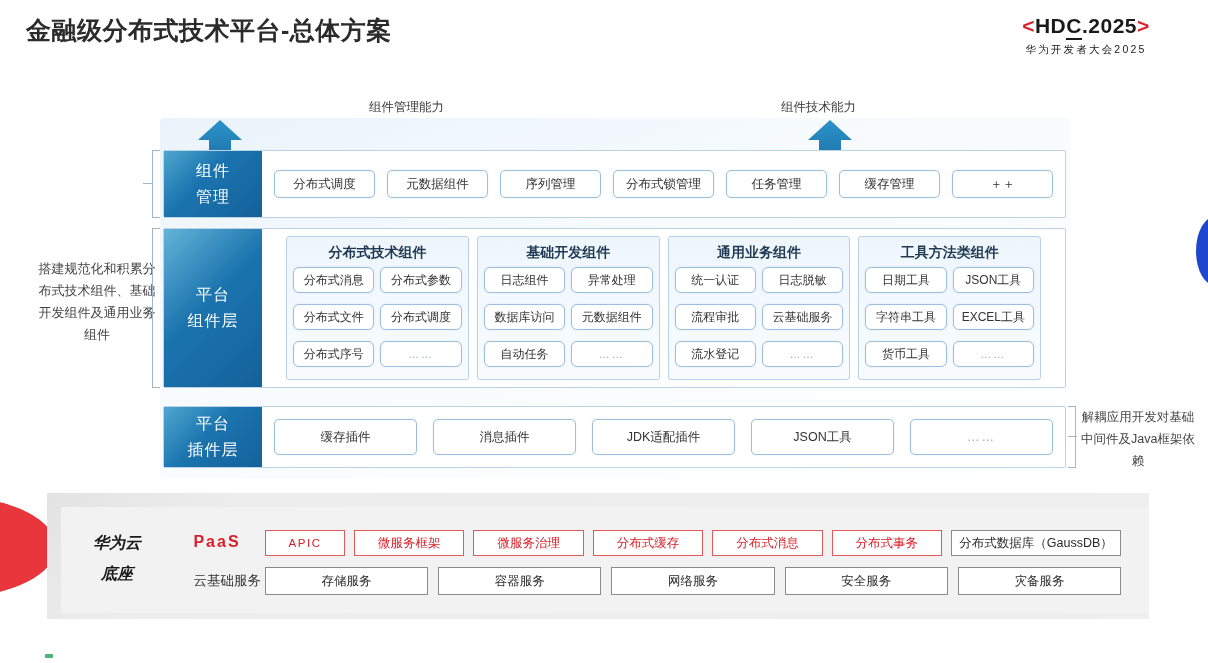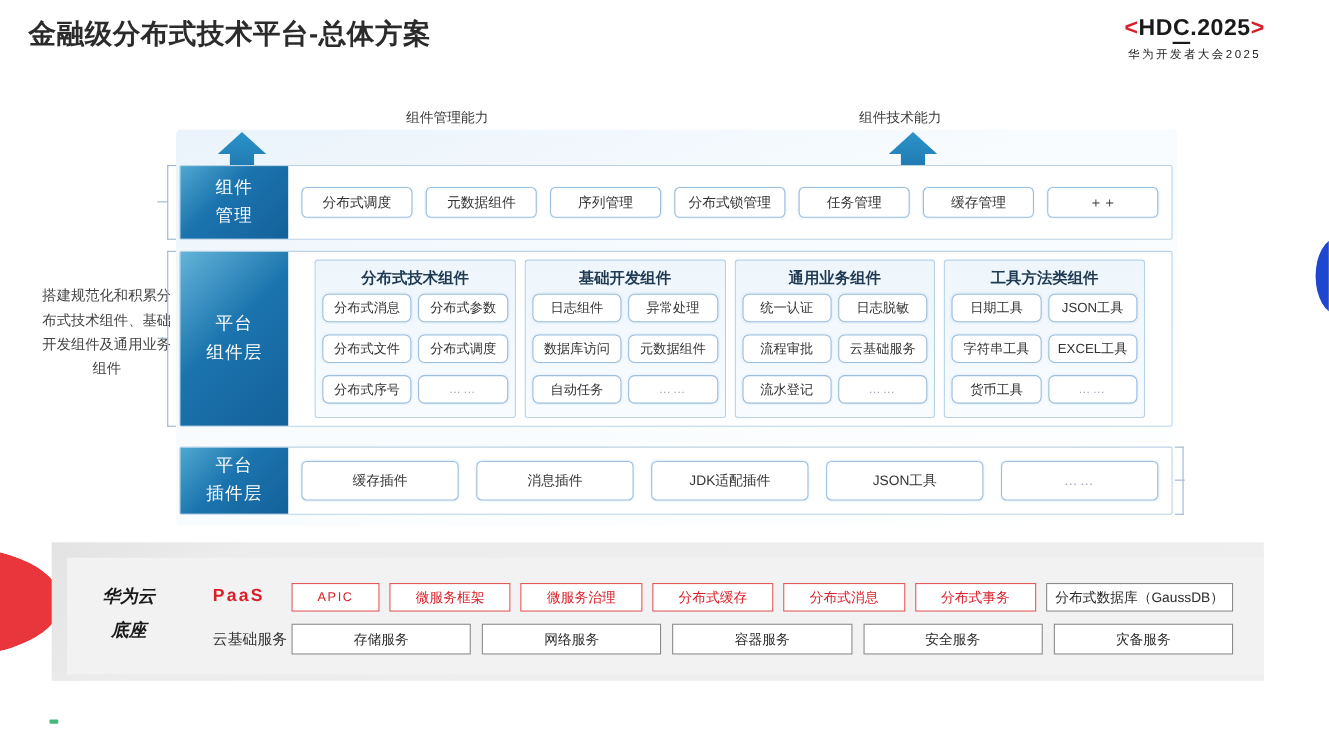--- a/index.html
+++ b/index.html
@@ -239,20 +239,21 @@
 
   <div class="left-note" style="left:38px; top:258px;">搭建规范化和积累分布式技术组件、基础开发组件及通用业务组件</div>
 
   <div class="bracket left" style="left:152px; top:150px; height:68px;"></div>
   <div class="tick-mark" style="left:143px; top:183px;"></div>
   <div class="bracket left" style="left:152px; top:228px; height:160px;"></div>
   <div class="tick-mark" style="left:143px; top:307px;"></div>
   <div class="bracket right" style="left:1068px; top:406px; height:62px;"></div>
   <div class="tick-mark" style="left:1068px; top:436px;"></div>
 
+  <div class="right-note" style="top:406px;">解耦应用开发对基础中间件及Java框架依赖</div>
 
   <div class="layer" id="comp-mgmt">
     <div class="layer-label">
       <span>组件</span>
       <span>管理</span>
     </div>
     <div class="layer-body">
       <div class="chip">分布式调度</div>
       <div class="chip">元数据组件</div>
       <div class="chip">序列管理</div>
@@ -350,19 +351,19 @@
     <div class="pchip">微服务框架</div>
     <div class="pchip">微服务治理</div>
     <div class="pchip">分布式缓存</div>
     <div class="pchip">分布式消息</div>
     <div class="pchip">分布式事务</div>
     <div class="pchip neutral">分布式数据库（GaussDB）</div>
   </div>
 
   <div class="cloud-row">
     <div class="cchip">存储服务</div>
+    <div class="cchip">容器服务</div>
     <div class="cchip">网络服务</div>
-    <div class="cchip">容器服务</div>
     <div class="cchip">安全服务</div>
     <div class="cchip">灾备服务</div>
   </div>
 
 </div>
 
 </body></html>

